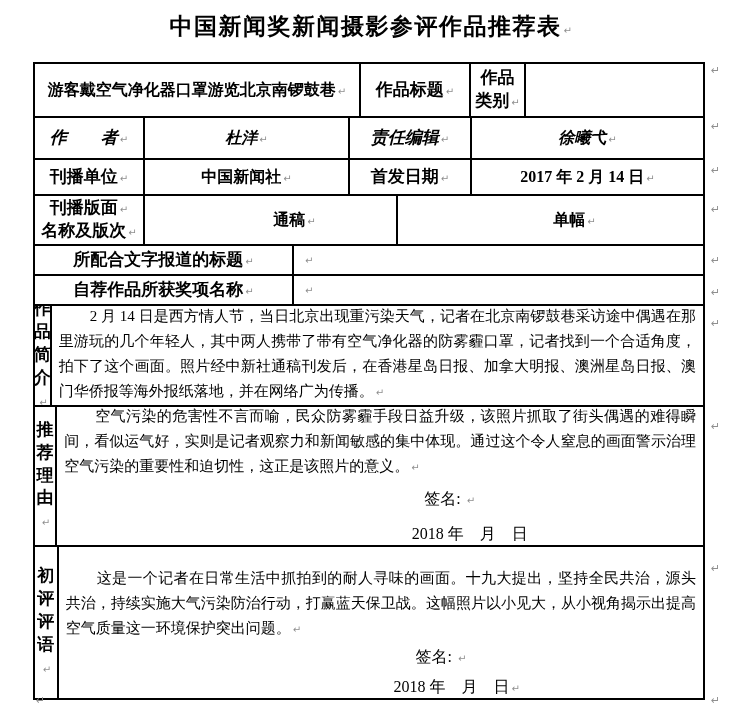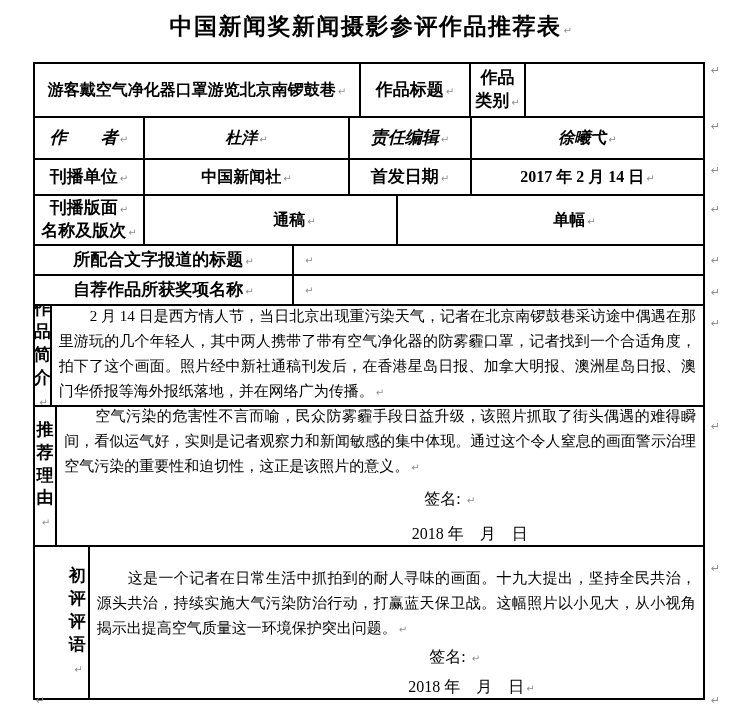--- a/index.html
+++ b/index.html
@@ -5,21 +5,21 @@
   html,body { margin:0; padding:0; background:#ffffff; }
   body { width:743px; height:708px; font-family:"Liberation Sans", sans-serif; color:#000; }
   .page { position:relative; width:743px; height:708px; background:#fff; overflow:hidden; }
 
   .doc-title { position:absolute; top:11px; left:0; width:100%; text-align:center;
                font-size:23px; font-weight:bold; letter-spacing:1.5px; }
 
   .tbl { position:absolute; left:33px; top:62px; width:672px; height:638px;
          border:2px solid #000; box-sizing:border-box; display:flex; flex-direction:column; }
   .row { display:flex; border-bottom:2px solid #000; box-sizing:border-box; flex:0 0 auto; }
-  .row:last-child { border-bottom:none; flex:1 1 auto;padding-left:32px; }
+  .row:last-child { border-bottom:none; flex:1 1 auto; }
   .cell { border-right:2px solid #000; box-sizing:border-box; display:flex;
           flex-direction:column; align-items:center; justify-content:center;
           text-align:center; overflow:hidden; }
   .cell.last { border-right:none; }
   .grow { flex:1 1 auto; }
 
   .h1 { height:54px; } .h2 { height:42px;font-style:italic; } .h3 { height:36px; } .h4 { height:50px;gap:48px; }
   .h5 { height:30px; } .h6 { height:30px; } .h7 { height:101px; } .h8 { height:140px; }
 
   .w-lab { width:110px; } .w-title { width:326px; } .w-cat { width:55px; }

